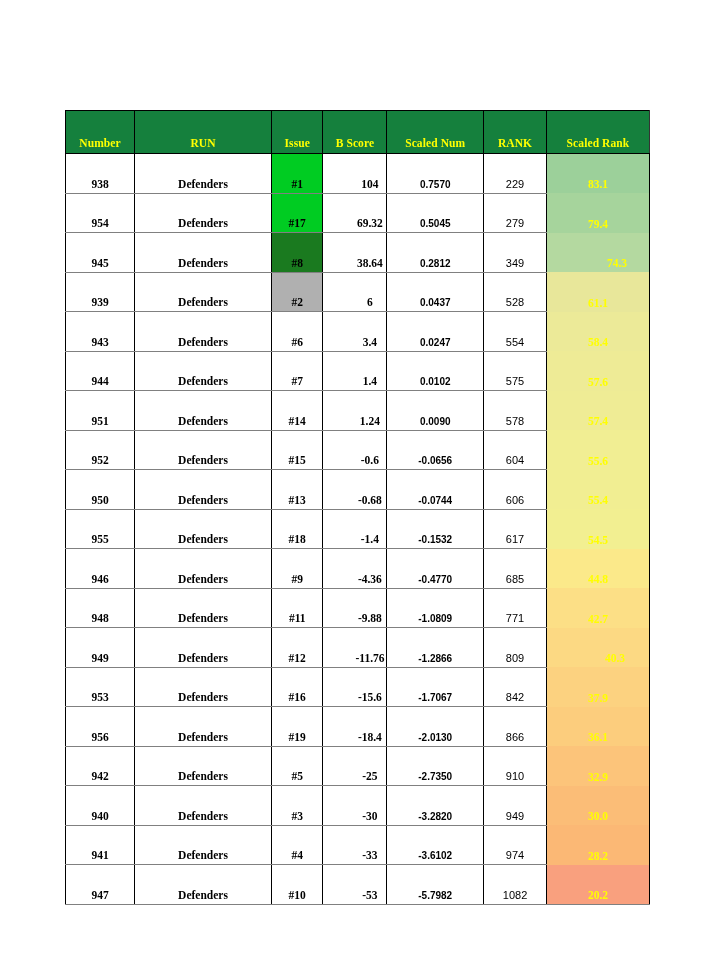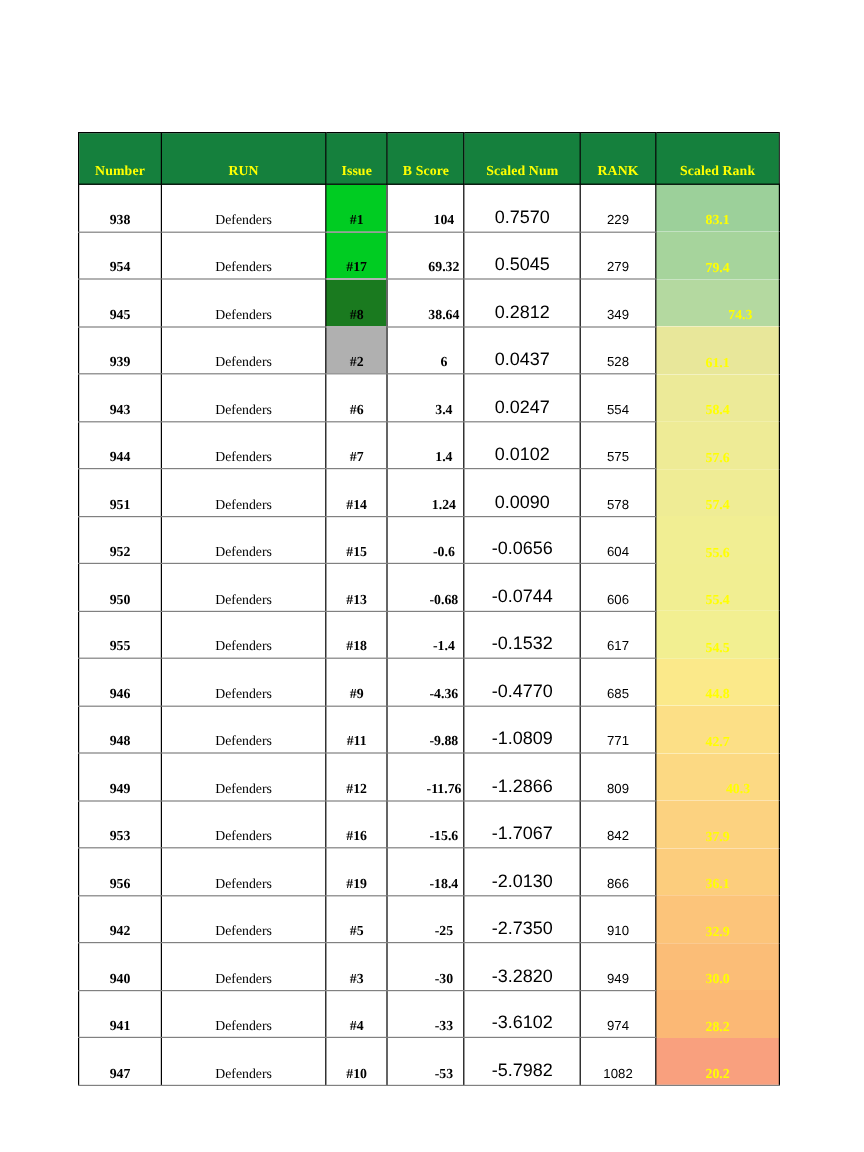--- a/index.html
+++ b/index.html
@@ -60,27 +60,27 @@
     border-left: 1px solid #000000;
     border-right: 1px solid #000000;
     border-bottom: 1px solid #808080;
     background: #ffffff;
     white-space: nowrap;
     overflow: hidden;
   }
   tbody tr:last-child td { border-bottom: 1px solid #808080; }
 
   td.cell-number    { font-weight: bold; }
-  td.cell-run       { font-weight: normal; margin-top: 12px; }
+  td.cell-run       { font-weight: bold; margin-top: 12px; }
   td.cell-issue     { font-weight: bold; }
   td.cell-bscore    { font-weight: bold; padding-left: 32px; }
   td.cell-scalednum {
-    font-weight: normal;
+    font-weight: bold;
     font-family: "Liberation Sans", "DejaVu Sans", sans-serif;
-    font-size: 15px;
+    font-size: 10px;
   }
   td.cell-rank {
     font-weight: normal;
     font-family: "Liberation Sans", "DejaVu Sans", sans-serif;
     font-size: 11px;
   }
   td.cell-scaledrank {
     color: #ffff00;
     font-weight: bold;
     font-size: 11.5px;

